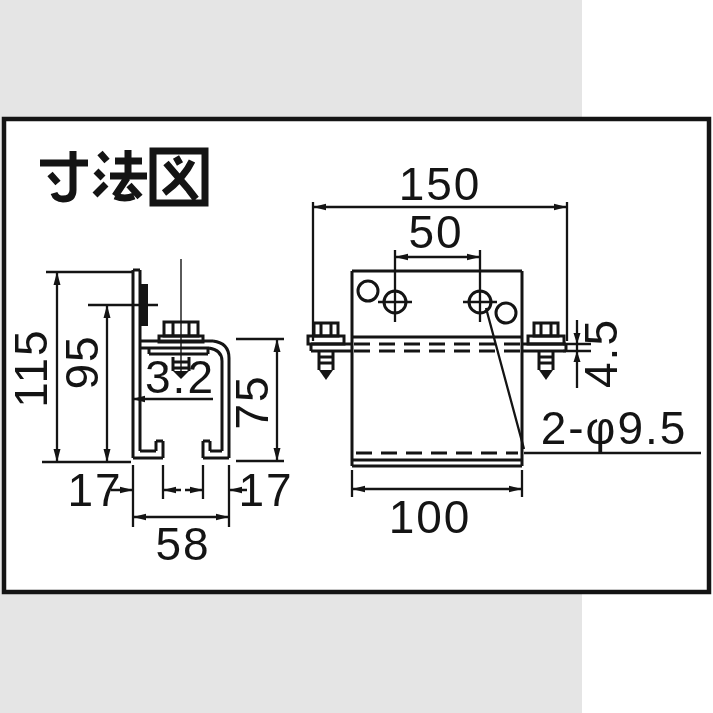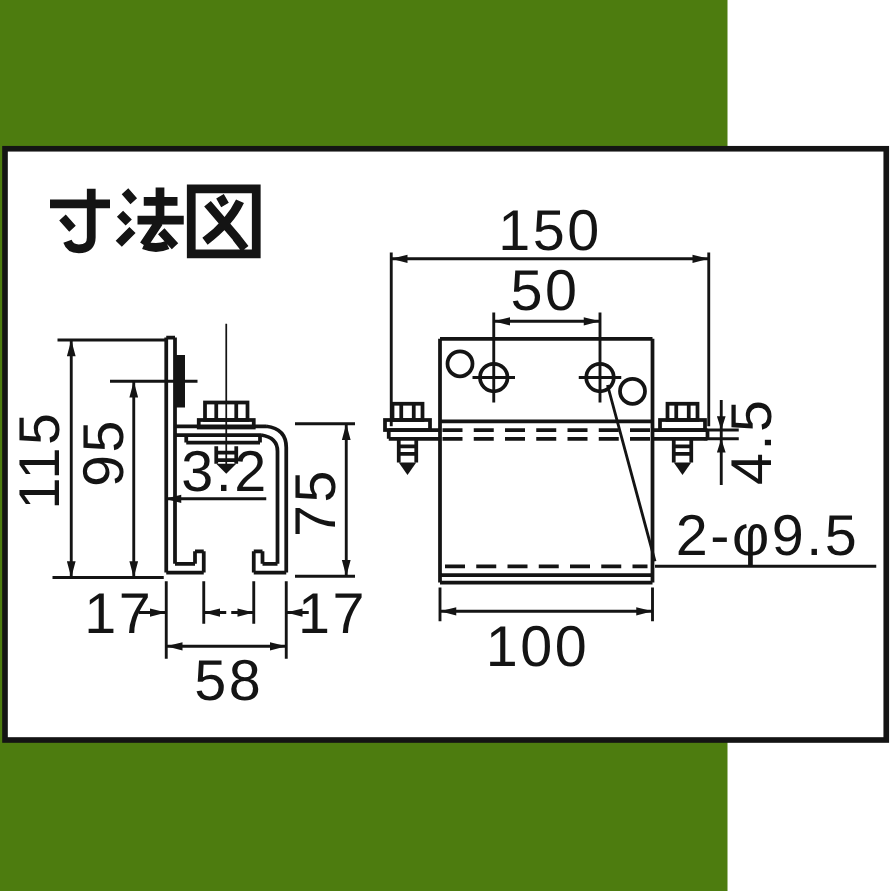--- a/index.html
+++ b/index.html
@@ -1,16 +1,16 @@
 <!DOCTYPE html>
 <html><head>
 <meta charset="utf-8">
 <style>
   html,body{margin:0;padding:0;background:#ffffff;width:713px;height:713px;overflow:hidden;}
-  #stage{position:relative;width:582px;height:713px;background:#4d7c0f;font-family:"Liberation Sans",sans-serif;}
+  #stage{position:relative;width:582px;height:713px;background:#e5e5e5;font-family:"Liberation Sans",sans-serif;}
   svg{position:absolute;left:0;top:0;}
   .part{stroke:#141414;stroke-width:3;fill:none;stroke-linecap:butt;stroke-linejoin:miter;}
   .thin{stroke:#141414;stroke-width:1.4;fill:none;}
   .dim{stroke:#141414;stroke-width:2.3;fill:none;}
   .dash{stroke-dasharray:16 9;}
   .arrow{fill:#141414;stroke:none;}
   .solid{fill:#141414;stroke:none;}
   .dimtext{font-family:"Liberation Sans",sans-serif;font-size:46px;fill:#141414;letter-spacing:2px;}
   .kanji{stroke:#141414;stroke-width:7;fill:none;stroke-linecap:butt;stroke-linejoin:miter;}
   .titleghost{font-family:"Liberation Sans",sans-serif;font-size:58px;fill:transparent;}

